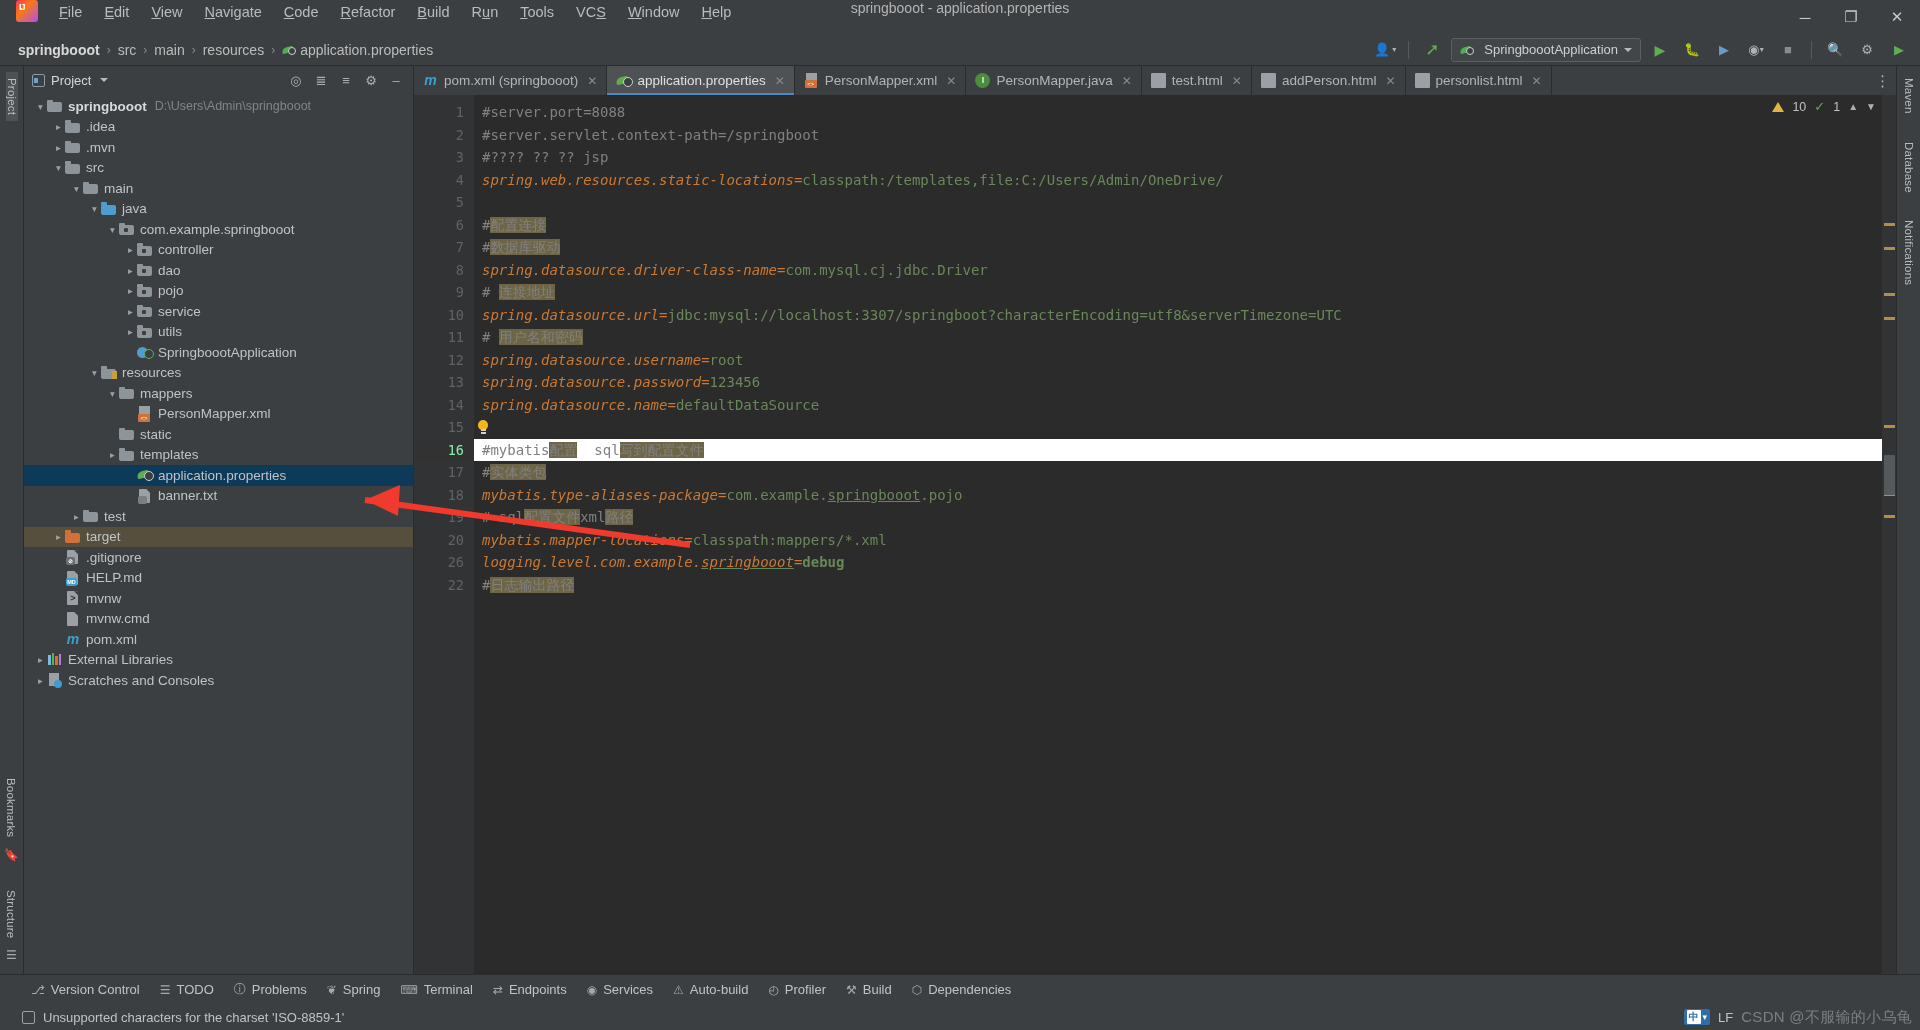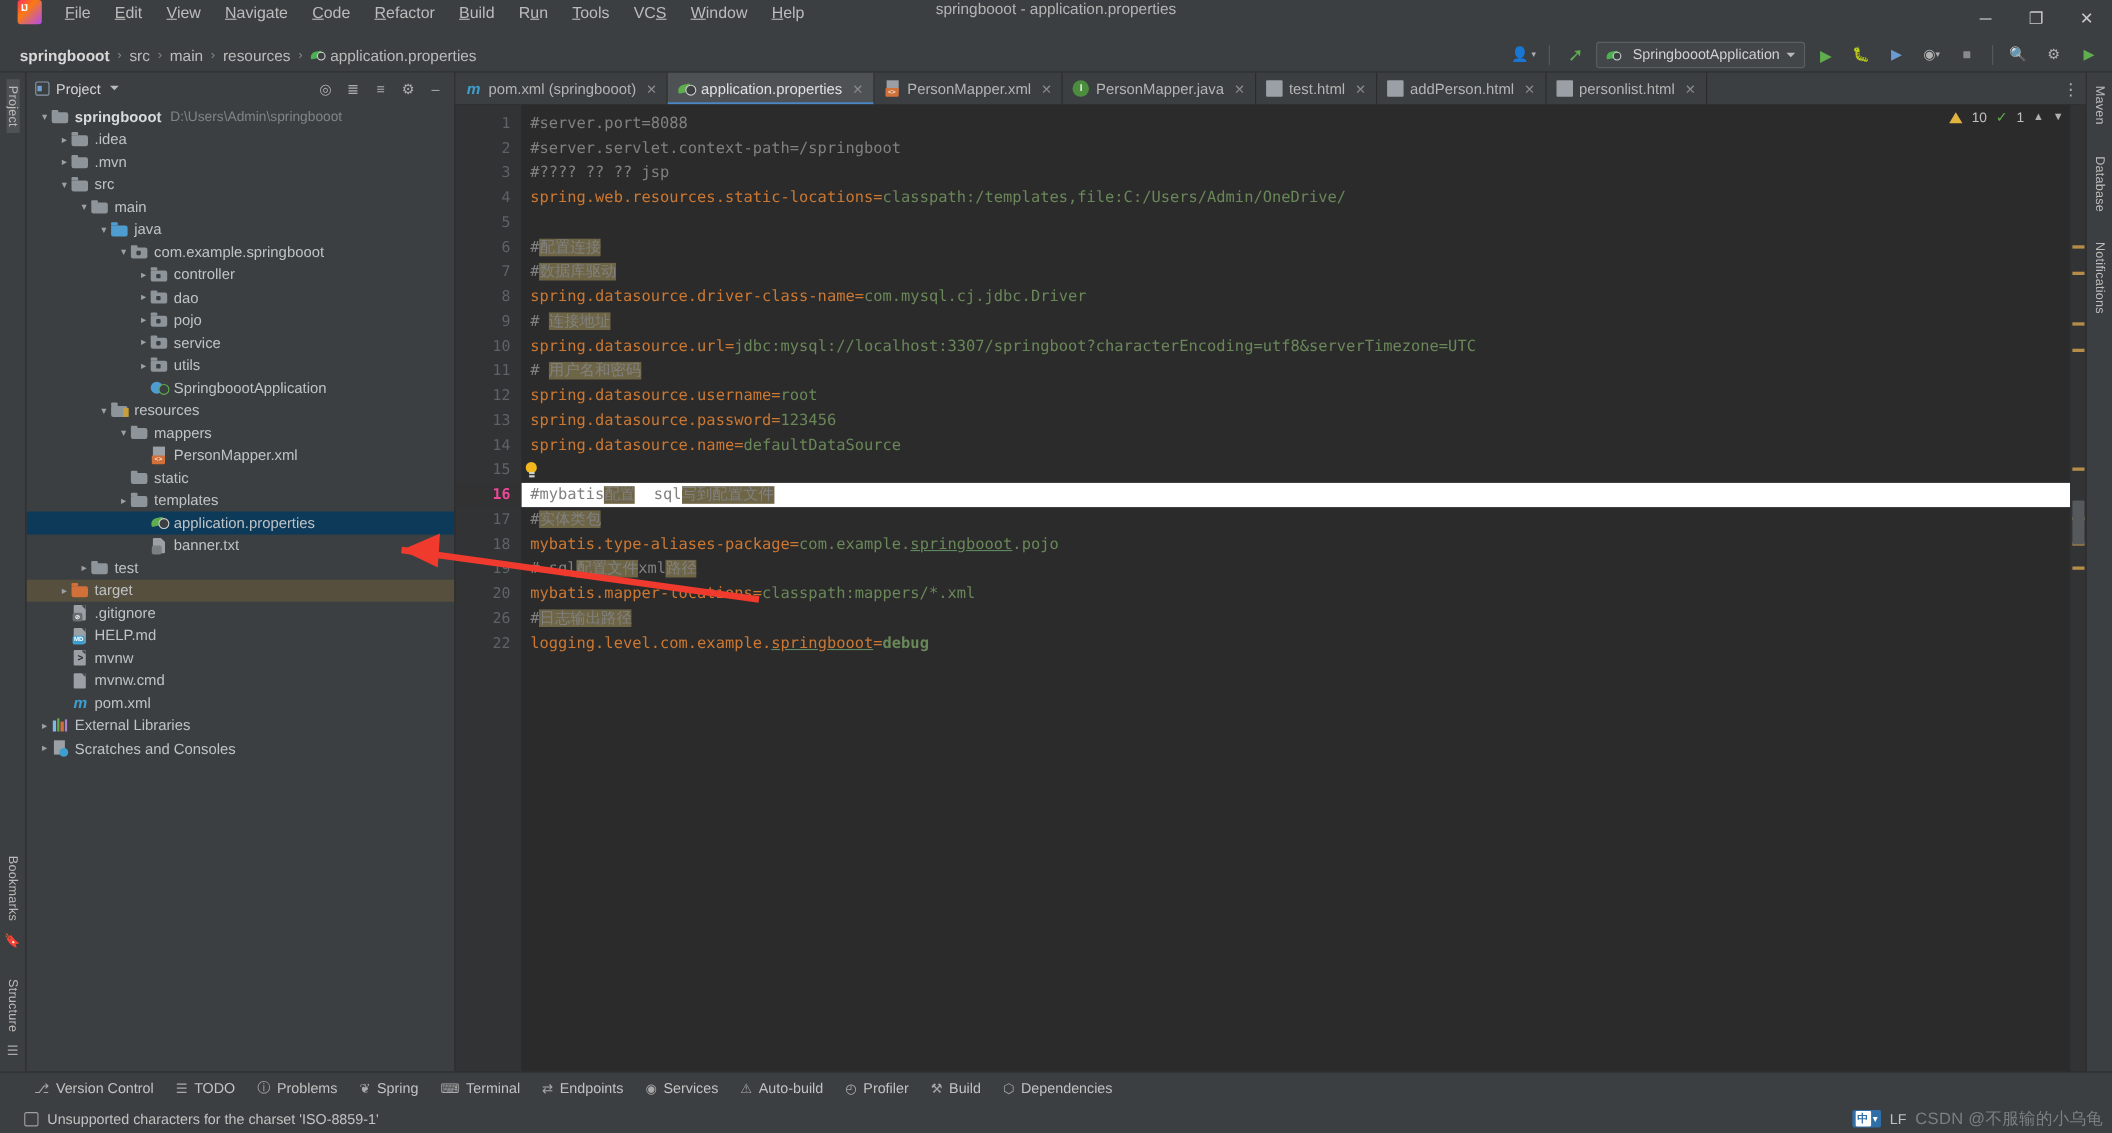--- a/index.html
+++ b/index.html
@@ -105,30 +105,30 @@
   .tab.active { background:#4e5254; color:#e0e0e0;}
   .tab.active::after{ content:""; position:absolute; left:0;right:0;bottom:0;height:2.5px;background:#4a88c7;}
   .tab .x { color:#8a8a8a; font-size:12px; margin-left:3px;}
   .tab-ic { width:15px;height:15px;position:relative;flex:0 0 15px;}
   .tabs-more { margin-left:auto; display:flex; align-items:center; padding:0 6px; color:#b0b0b0; gap:10px;}
 
   .code-area { flex:1; display:flex; min-height:0; position:relative; background:#2b2b2b;}
   .gutter { width:60px; flex:0 0 60px; background:#313335; text-align:right; padding-top:6px; color:#606366; font-size:13.5px;
             font-family:"DejaVu Sans Mono", monospace; position:relative;}
   .gline { height:22.5px; line-height:22.5px; padding-right:10px; position:relative;}
-  .gline.cur { color:#ec4899; background:#323232;font-weight:bold;}
+  .gline.cur { color:#86efac; background:#323232;}
   .bulb { position:absolute; right:-16px; top:4px; width:13px; height:15px;}
   .bulb .g { position:absolute; left:1px; top:0; width:10px; height:10px; border-radius:50% 50% 45% 45%; background:#f2b71c;}
   .bulb .s { position:absolute; left:3.5px; top:9px; width:5px; height:2px; background:#cfcfcf;}
   .bulb .s2 { position:absolute; left:3.5px; top:12px; width:5px; height:1.5px; background:#cfcfcf;}
   .code { flex:1; padding-top:6px; overflow:hidden; font-family:"DejaVu Sans Mono", monospace; font-size:14px;
           position:relative; min-width:0;}
   .cline { height:22.5px; line-height:22.5px; padding-left:8px; white-space:pre; }
   .cline.cur { background:#ffffff; }
-  .k { color:#cc7832; }           
+  .k { color:#cc7832;font-style:italic; }           
   .v { color:#6a8759; }           
   .cm { color:#808080; }          
   .hl { background:#6e6546; }     
   .und { text-decoration: underline; text-decoration-color:#5f8a5f; text-decoration-style:solid;}
   .bold-v { color:#6a8759; font-weight:bold; }
 
   
   .markers { width:14px; flex:0 0 14px; background:#313335; position:relative;}
   .mk { position:absolute; right:1px; width:11px; height:2.5px; background:#b58d48;}
   .thumb { position:absolute; right:1px; width:11px; height:40px; background:#55595b; border-radius:1px; }
@@ -537,22 +537,22 @@
             <div class="cline"><span class="cm"># </span><span class="cm hl">用户名和密码</span></div>
             <div class="cline"><span class="k">spring.datasource.username</span><span class="k">=</span><span class="v">root</span></div>
             <div class="cline"><span class="k">spring.datasource.password</span><span class="k">=</span><span class="v">123456</span></div>
             <div class="cline"><span class="k">spring.datasource.name</span><span class="k">=</span><span class="v">defaultDataSource</span></div>
             <div class="cline">&nbsp;</div>
             <div class="cline cur"><span class="cm">#mybatis</span><span class="cm hl">配置</span><span class="cm">  sql</span><span class="cm hl">写到配置文件</span></div>
             <div class="cline"><span class="cm">#</span><span class="cm hl">实体类包</span></div>
             <div class="cline"><span class="k">mybatis.type-aliases-package</span><span class="k">=</span><span class="v">com.example.</span><span class="v und">springbooot</span><span class="v">.pojo</span></div>
             <div class="cline"><span class="cm"># sql</span><span class="cm hl">配置文件</span><span class="cm">xml</span><span class="cm hl">路径</span></div>
             <div class="cline"><span class="k">mybatis.mapper-locations</span><span class="k">=</span><span class="v">classpath:mappers/*.xml</span></div>
+            <div class="cline"><span class="k">logging.level.com.example.</span><span class="k und">springbooot</span><span class="k">=</span><span class="bold-v">debug</span></div>
             <div class="cline"><span class="cm">#</span><span class="cm hl">日志输出路径</span></div>
-            <div class="cline"><span class="k">logging.level.com.example.</span><span class="k und">springbooot</span><span class="k">=</span><span class="bold-v">debug</span></div>
           </div>
         <div class="markers">
           <div class="mk" style="top:128px;"></div>
           <div class="mk" style="top:152px;"></div>
           <div class="mk" style="top:198px;"></div>
           <div class="mk" style="top:222px;"></div>
           <div class="mk" style="top:330px;"></div>
           <div class="mk" style="top:375px;"></div>
           <div class="mk" style="top:398px;"></div>
           <div class="mk" style="top:420px;"></div>

